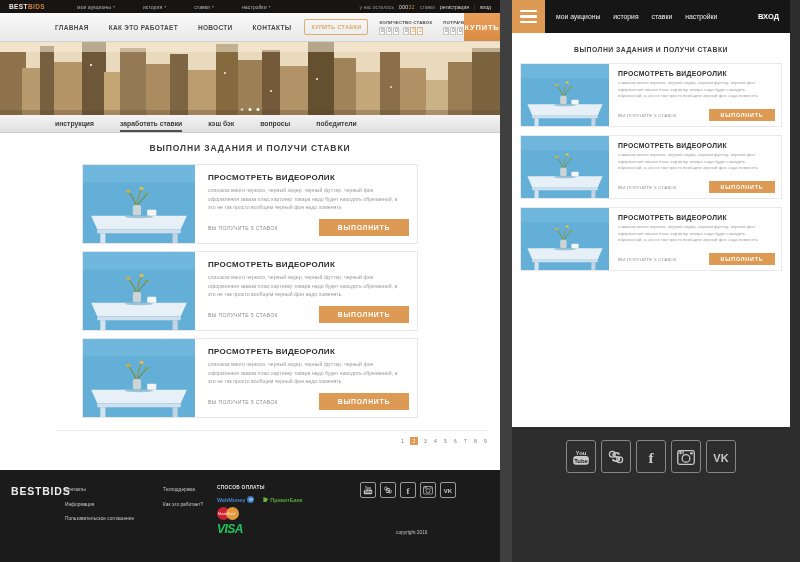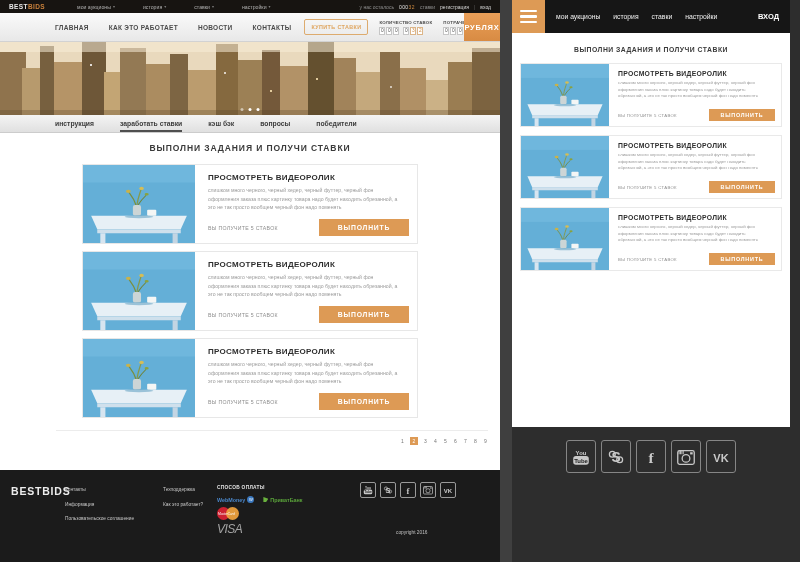--- a/index.html
+++ b/index.html
@@ -96,21 +96,21 @@
   .wm-globe { width:7px; height:7px; border-radius:50%; background:#3b79c0; color:#fff; font-size:4px;
               display:flex; align-items:center; justify-content:center; }
   .pb { display:flex; align-items:center; gap:2px; }
   .pb-leaf { width:5px; height:5px; background:#69b13e; clip-path:polygon(0 100%,0 0,100% 35%,55% 100%); }
   .pb-text { font-size:5.4px; font-weight:bold; color:#5aa33a; }
   .mc { position:relative; width:26px; height:13px; margin-top:4px; }
   .mc-c1 { position:absolute; left:0; top:0; width:13px; height:13px; border-radius:50%; background:#cc2131; }
   .mc-c2 { position:absolute; left:9px; top:0; width:13px; height:13px; border-radius:50%; background:#f1a43e; opacity:.92; }
   .mc-text { position:absolute; left:1px; top:4.6px; z-index:2; font-size:3.2px; font-style:italic;
              color:#fff; white-space:nowrap; }
-  .visa { font-size:12px; font-weight:normal; font-style:italic; color:#a3a3a3; letter-spacing:-.5px; margin-top:2px; }
+  .visa { font-size:12px; font-weight:bold; font-style:italic; color:#22c55e; letter-spacing:-.5px; margin-top:2px; }
   .f-social { position:absolute; left:360px; top:12px; display:flex; gap:4px; }
   .icon-box { border:1px solid #9a9a9a; border-radius:2px; color:#c9c9c9;
               display:flex; align-items:center; justify-content:center; background:transparent; }
   .icon-box.small { width:16px; height:16px; }
   .icon-box.small svg { width:12px; height:12px; }
   .f-copy { position:absolute; left:396px; top:60px; font-size:4.8px; color:#c0c0c0; }
 
   
   .mobile { position:absolute; left:500px; top:0; width:300px; height:562px; background:#2d2d2d; }
   .m-strip { position:absolute; left:0; top:0; width:12px; height:100%; background:#3f3f3f; }
@@ -196,21 +196,21 @@
         <span class="counter-label">ПОТРАЧЕНО В РУБЛЯХ</span>
         <div class="digits">
           <span class="digit">0</span>
           <span class="digit">0</span>
           <span class="digit">0</span>
           <span class="digit gap">0</span>
           <span class="digit hot">3</span>
           <span class="digit hot">2</span>
         </div>
       </div>
-      <div class="promo">РУБЛЯХ</div>
+      <div class="promo">КУПИТЬ</div>
     </div>
 
     <div class="hero">
       <svg viewBox="0 0 500 73" preserveAspectRatio="none">
         <rect x="0" y="0" width="500" height="73" fill="#e9d9bd"></rect>
         <rect x="0" y="10" width="26" height="63" fill="#8f734d"></rect>
         <rect x="22" y="26" width="20" height="47" fill="#b79a6d"></rect>
         <rect x="40" y="4" width="14" height="69" fill="#77603f"></rect>
         <rect x="54" y="20" width="30" height="53" fill="#b59467"></rect>
         <rect x="82" y="0" width="24" height="73" fill="#6e5738"></rect>

